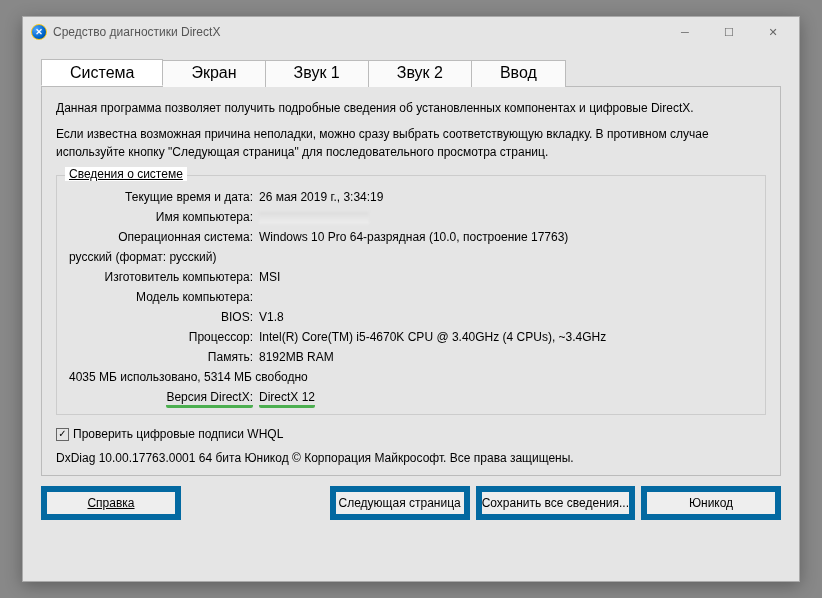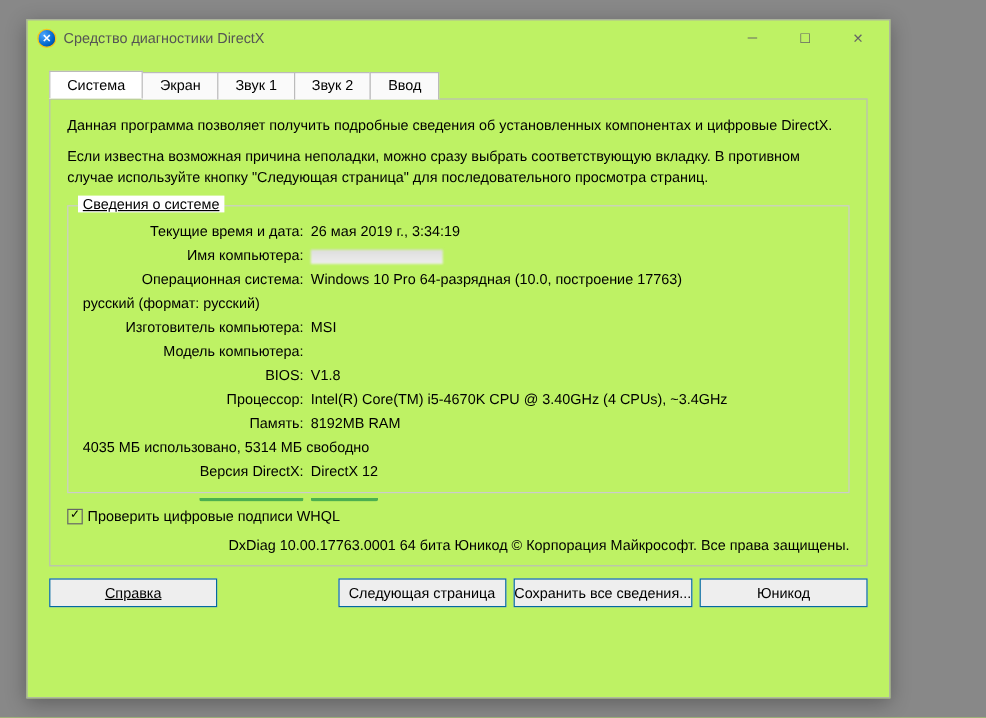--- a/index.html
+++ b/index.html
@@ -7,22 +7,22 @@
   font-family: 'Segoe UI', Tahoma, sans-serif;
   font-size: 12px;
   background: #888;
   width: 822px;
   height: 598px;
   overflow: hidden;
 }
 .window {
   position: absolute;
   left: 22px; top: 16px;
-  width: 720px; height: 566px;
-  background: #bef264;
+  width: 778px; height: 566px;
+  background: #e5e5e5;
   border: 1px solid #aaa;
   box-shadow: 0 4px 16px rgba(0,0,0,0.3);
 }
 .titlebar {
   height: 30px;
   display: flex;
   align-items: center;
   padding: 0 4px 0 8px;
 }
 .titlebar-icon {
@@ -42,25 +42,25 @@
 }
 .content {
   padding: 12px 18px 14px 18px;
 }
 .tabs {
   display: flex;
   position: relative;
   z-index: 2;
 }
 .tab {
-  padding: 3px 14px;
+  padding: 3px 28px;
   border: 1px solid #bbb;
   border-bottom: none;
   background: #fff;
-  font-size: 12px;
+  font-size: 16px;
   margin-right: -1px;
   position: relative;
   top: 1px;
 }
 .tab.active {
   background: #fff;
   z-index: 3;
   border-bottom: 1px solid #fff;
   top: 0;
   padding-top: 4px;
@@ -104,47 +104,46 @@
   display: inline-block;
   width: 110px; height: 12px;
   background: linear-gradient(180deg, #ddd, #eee);
   filter: blur(1px);
   vertical-align: middle;
 }
 .highlight {
   background: linear-gradient(90deg, transparent 0%, transparent 100%);
   border-bottom: 3px solid #4caf50;
   border-radius: 2px;
-  padding-bottom: 15px;
+  padding-bottom: 1px;
 }
 .checkbox-row {
   margin-top: 12px;
   display: flex;
   align-items: center;
 }
 .checkbox {
   width: 13px; height: 13px;
   border: 1px solid #666;
   display: flex; align-items: center; justify-content: center;
   margin-right: 4px;
   font-size: 10px;
   line-height: 1;
 }
 .copyright {
-  text-align: right;
   font-size: 12px;
   margin-top: 10px;
 }
 .button-bar {
   display: flex;
   margin-top: 10px;
   gap: 6px;
 }
 .btn {
-  border: 1px solid #0369a1;
+  border: 6px solid #0369a1;
   background: #eee;
   padding: 4px 0;
   font-size: 12px;
   font-family: inherit;
   min-width: 140px;
   text-align: center;
 }
 .btn-spacer { flex: 1; }
 .underline-first { text-decoration: underline; }
 </style>

